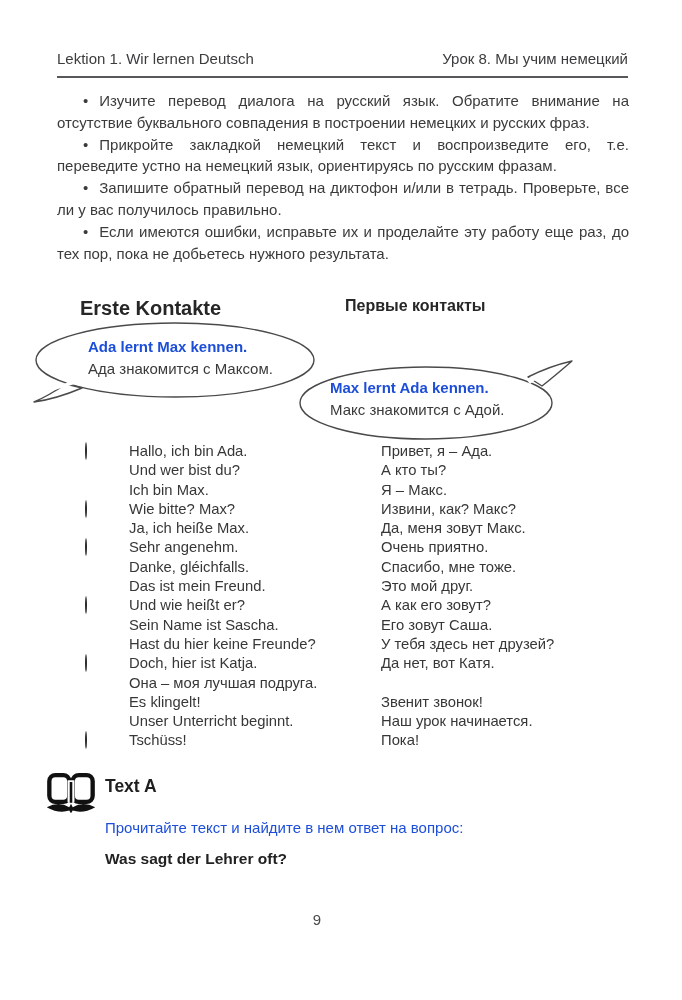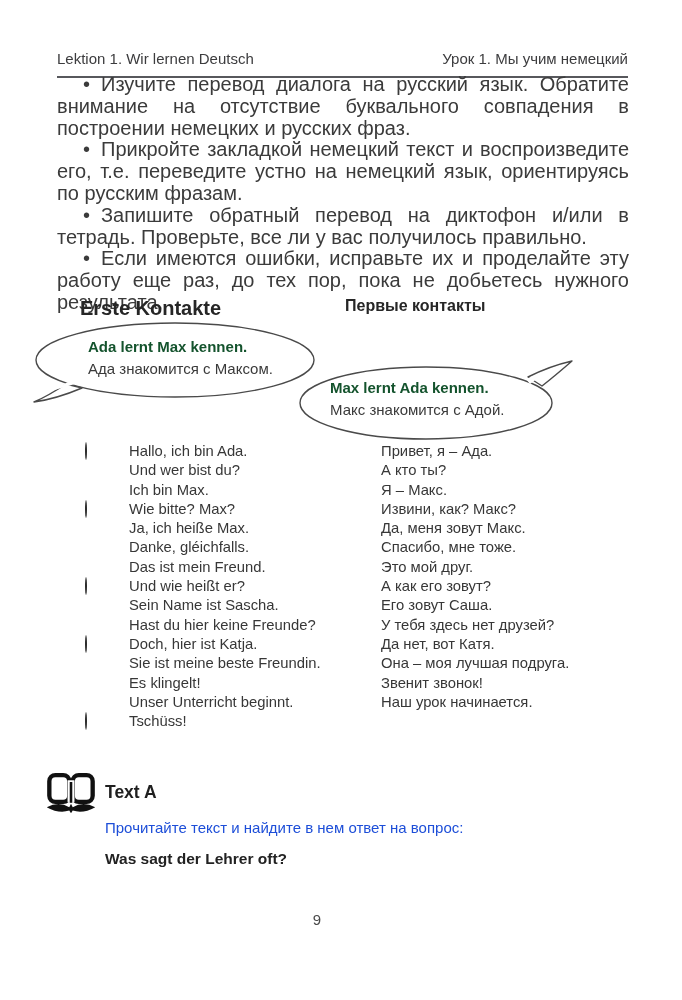--- a/index.html
+++ b/index.html
@@ -11,62 +11,62 @@
   }
   
   .header {
     position:absolute; left:57px; right:54px; top:50px;
     display:flex; justify-content:space-between;
     font-size:15px; color:#3c3c3e; padding-bottom:9px;
     border-bottom:2.5px solid #57585c;
   }
   
   .intro {
-    position:absolute; left:57px; width:572px; top:74px;
-    font-size:20px; line-height:21.8px; text-align:justify; color:#3b3b3b;
+    position:absolute; left:57px; width:572px; top:90px;
+    font-size:15px; line-height:21.8px; text-align:justify; color:#3b3b3b;
   }
   .intro p { text-indent:26px; }
   .intro .dot { padding-right:11px; }
   
   .sec-titles { position:absolute; left:57px; right:54px; top:297px; height:22px; }
   .sec-titles .de { position:absolute; left:23px; font-weight:bold; font-size:20px; color:#262626; }
   .sec-titles .ru { position:absolute; left:288px; font-weight:bold; font-size:16px; color:#262626; }
   
   .bubble { position:absolute; }
   .bubble svg { position:absolute; left:0; top:0; }
   .bubble .txt { position:absolute; font-size:15px; line-height:22px; color:#3a3a3a; white-space:nowrap; }
-  .bubble .txt .b { font-weight:bold; color:#14532d; }
+  .bubble .txt .b { font-weight:bold; color:#1d4ed8; }
   .bubble1 { left:28px; top:321px; width:288px; height:84px; }
   .bubble1 .txt { left:60px; top:15px; }
   .bubble2 { left:296px; top:360px; width:280px; height:82px; }
   .bubble2 .txt { left:34px; top:17px; }
   
   .dialogue { position:absolute; left:85px; top:442px; width:545px; font-size:14.8px; color:#373737; }
   .drow { display:grid; grid-template-columns:20px 228px auto; line-height:19.3px;gap:24px; }
   .marker { width:11px; height:11px; border-radius:50%; margin-top:4px; }
   .marker.open { border:1.6px solid #2d2d2d; background:#fff; }
   .marker.filled { background:#161616; }
   .marker.none { visibility:hidden; }
   
   .texta { position:absolute; left:45px; top:769px; width:560px; }
   .texta .icon { position:absolute; left:0; top:2px; }
-  .texta .title { position:absolute; left:60px; top:13px; font-weight:bold; font-size:17.5px; color:#1f1f1f; }
+  .texta .title { position:absolute; left:60px; top:7px; font-weight:bold; font-size:17.5px; color:#1f1f1f; }
   .texta .instr { position:absolute; left:60px; top:50px; font-size:15px; color:#1d4ed8; white-space:nowrap; }
   .texta .question { position:absolute; left:60px; top:81px; font-weight:bold; font-size:15.5px; color:#222; }
   
   .pagenum { position:absolute; left:0; top:911px; width:634px; text-align:center; font-size:15px; color:#4a4a4a; }
 </style>
 </head>
 <body>
 
 <div class="page">
 
   <div class="header">
     <span>Lektion 1. Wir lernen Deutsch</span>
-    <span>Урок 1. Мы учим немецкий</span>
+    <span>Урок 8. Мы учим немецкий</span>
   </div>
 
   <div class="intro">
   <p><span class="dot">•</span><span>Изучите перевод диалога на русский язык. Обратите внимание на отсутствие буквального совпадения в построении немецких и русских фраз.</span></p>
 
   <p><span class="dot">•</span><span>Прикройте закладкой немецкий текст и воспроизведите его, т.е. переведите устно на немецкий язык, ориентируясь по русским фразам.</span></p>
 
   <p><span class="dot">•</span><span>Запишите обратный перевод на диктофон и/или в тетрадь. Проверьте, все ли у вас получилось правильно.</span></p>
 
   <p><span class="dot">•</span><span>Если имеются ошибки, исправьте их и проделайте эту работу еще раз, до тех пор, пока не добьетесь нужного результата.</span></p>
@@ -125,20 +125,25 @@
     <span>Wie bitte? Max?</span>
     <span>Извини, как? Макс?</span>
   </div>
 
   <div class="drow">
     <span class="mcell"><span class="marker filled"></span></span>
     <span>Ja, ich heiße Max.</span>
     <span>Да, меня зовут Макс.</span>
   </div>
 
+  <div class="drow">
+    <span class="mcell"><span class="marker open"></span></span>
+    <span>Sehr angenehm.</span>
+    <span>Очень приятно.</span>
+  </div>
 
   <div class="drow">
     <span class="mcell"><span class="marker filled"></span></span>
     <span>Danke, gléichfalls.</span>
     <span>Спасибо, мне тоже.</span>
   </div>
 
 
   <div class="drow">
     <span class="mcell"><span class="marker filled"></span></span>
@@ -165,39 +170,39 @@
   </div>
 
   <div class="drow">
     <span class="mcell"><span class="marker open"></span></span>
     <span>Doch, hier ist Katja.</span>
     <span>Да нет, вот Катя.</span>
   </div>
 
   <div class="drow">
     <span class="mcell"><span class="marker none"></span></span>
-    <span>Sie ist meine beste Freundin.</span>
     <span>Она – моя лучшая подруга.</span>
   </div>
 
   <div class="drow">
     <span class="mcell"><span class="marker filled"></span></span>
     <span>Es klingelt!</span>
     <span>Звенит звонок!</span>
   </div>
 
   <div class="drow">
     <span class="mcell"><span class="marker none"></span></span>
     <span>Unser Unterricht beginnt.</span>
     <span>Наш урок начинается.</span>
   </div>
 
   <div class="drow">
     <span class="mcell"><span class="marker open"></span></span>
     <span>Tschüss!</span>
+    <span>Пока!</span>
   </div>
 </div>
 
   <div class="texta">
     <svg class="icon" width="52" height="48" viewBox="0 0 60 54">
       <rect x="5" y="4" width="23" height="31" rx="7" fill="#fff" stroke="#111" stroke-width="5"></rect>
       <rect x="32" y="4" width="23" height="31" rx="7" fill="#fff" stroke="#111" stroke-width="5"></rect>
       <rect x="26" y="10" width="8" height="25" fill="#fff"></rect>
       <path d="M30,12 L30,36" stroke="#111" stroke-width="3" fill="none"></path>
       <path d="M2,41 Q16,34 28,41 L30,37 L32,41 Q44,34 58,41 Q44,49 32,45 L30,48 L28,45 Q16,49 2,41 Z" fill="#111"></path>

